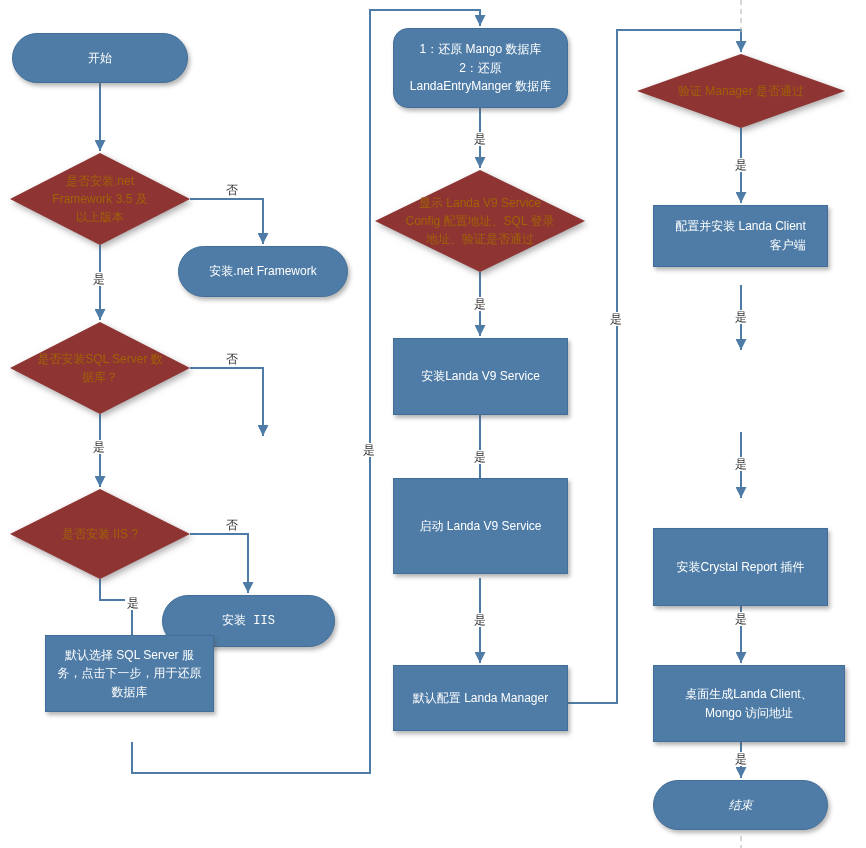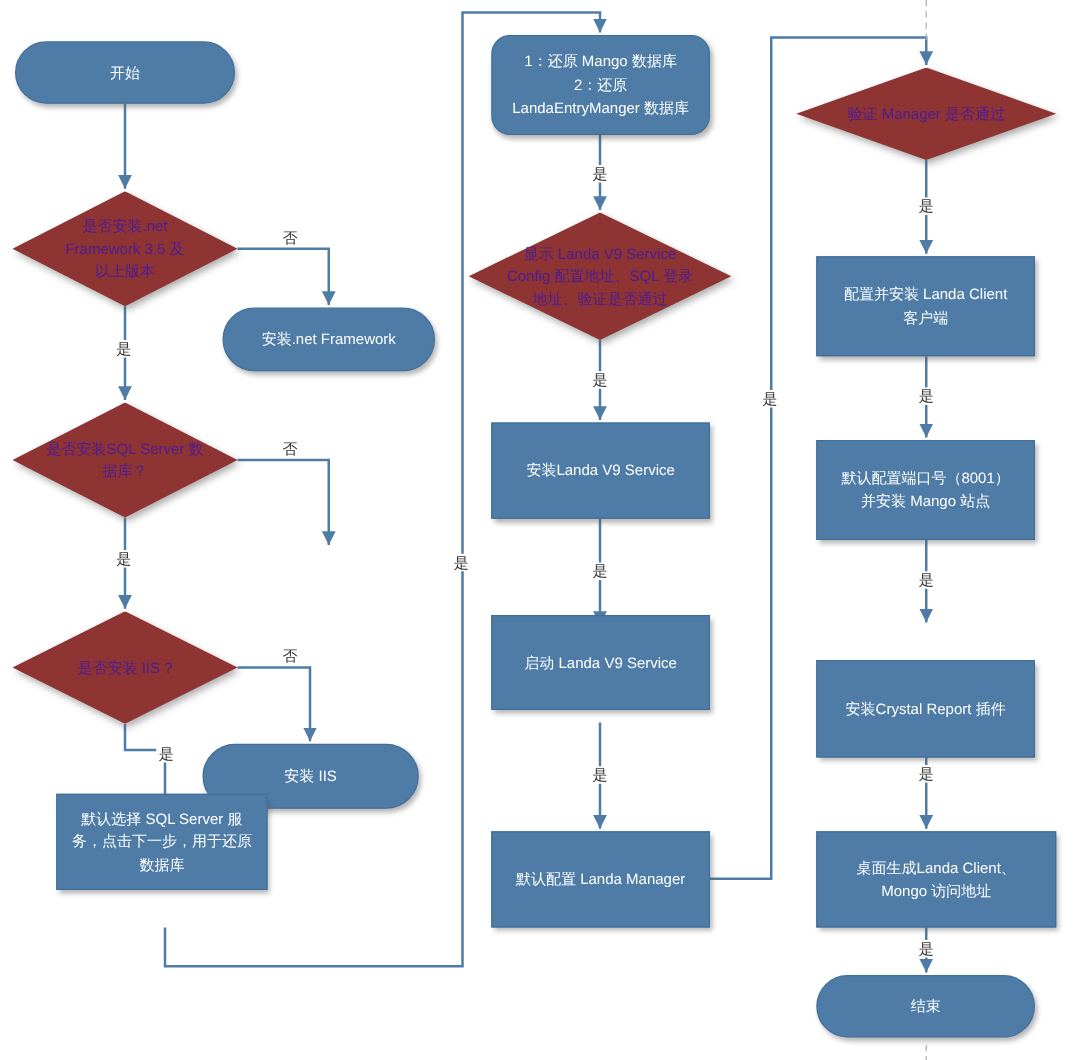--- a/index.html
+++ b/index.html
@@ -45,21 +45,21 @@
     background: #8E3433;
     clip-path: polygon(50% 0, 100% 50%, 50% 100%, 0 50%);
   }
   .diamond-label {
     position: absolute;
     left: 0; top: 0; right: 0; bottom: 0;
     display: flex;
     align-items: center;
     justify-content: center;
     text-align: center;
-    color: #4c1d95;
+    color: #a16207;
     font-size: 12px;
     line-height: 1.5;
     white-space: pre-line;
     padding: 0 6px;
   }
   .edge-label {
     position: absolute;
     font-size: 12px;
     color: #333333;
     background: #ffffff;
@@ -120,60 +120,58 @@
     <div class="diamond-label">是否安装SQL Server 数
 据库？</div>
   </div>
 
 
   <div class="diamond-wrap" style="left:10px; top:489px; width:180px; height:90px;">
     <div class="diamond-shape"></div>
     <div class="diamond-label">是否安装 IIS ?</div>
   </div>
 
-  <div class="node process stadium" style="left:162px; top:595px; width:173px; height:52px;">安装 IIS</div>
+  <div class="node process stadium" style="left:162px; top:595px; width:173px; height:52px;font-family:Liberation Mono, monospace;">安装 IIS</div>
 
   <div class="node process" style="left:45px; top:635px; width:169px; height:77px;">默认选择 SQL Server 服
 务，点击下一步，用于还原
 数据库</div>
 
   <div class="node process" style="left:393px; top:28px; width:175px; height:80px;border-radius:15px;">1：还原 Mango 数据库
 2：还原
 LandaEntryManger 数据库</div>
 
   <div class="diamond-wrap" style="left:375px; top:170px; width:210px; height:102px;">
     <div class="diamond-shape"></div>
     <div class="diamond-label">显示 Landa V9 Service
 Config 配置地址、SQL 登录
 地址、验证是否通过</div>
   </div>
 
   <div class="node process" style="left:393px; top:338px; width:175px; height:77px;">安装Landa V9 Service</div>
 
-  <div class="node process" style="left:393px; top:492px; width:175px; height:76px;">启动 Landa V9 Service</div>
+  <div class="node process" style="left:393px; top:478px; width:175px; height:96px;">启动 Landa V9 Service</div>
 
-  <div class="node process" style="left:393px; top:665px; width:175px; height:77px;">默认配置 Landa Manager</div>
+  <div class="node process" style="left:393px; top:665px; width:175px; height:66px;">默认配置 Landa Manager</div>
 
   <div class="diamond-wrap" style="left:637px; top:54px; width:208px; height:74px;">
     <div class="diamond-shape"></div>
     <div class="diamond-label">验证 Manager 是否通过</div>
   </div>
 
-  <div class="node process" style="left:653px; top:205px; width:175px; height:80px;">配置并安装 Landa Client
+  <div class="node process" style="left:653px; top:205px; width:175px; height:62px;text-align:right;">配置并安装 Landa Client
 客户端</div>
 
-  <div class="node process" style="left:653px; top:352px; width:175px; height:80px;">默认配置端口号（8001）
-并安装 Mango 站点</div>
 
   <div class="node process" style="left:653px; top:500px; width:175px; height:78px;margin-top:28px;">安装Crystal Report 插件</div>
 
   <div class="node process" style="left:653px; top:665px; width:192px; height:77px;">桌面生成Landa Client、
 Mongo 访问地址</div>
 
-  <div class="node process stadium" style="left:653px; top:780px; width:175px; height:50px;">结束</div>
+  <div class="node process stadium" style="left:653px; top:780px; width:175px; height:50px;font-style:italic;">结束</div>
 
   <div class="edge-label" style="left:224px; top:183px;">否</div>
   <div class="edge-label" style="left:91px; top:272px;">是</div>
   <div class="edge-label" style="left:224px; top:352px;">否</div>
   <div class="edge-label" style="left:91px; top:440px;">是</div>
   <div class="edge-label" style="left:224px; top:518px;">否</div>
   <div class="edge-label" style="left:125px; top:596px;">是</div>
   <div class="edge-label" style="left:361px; top:443px;">是</div>
   <div class="edge-label" style="left:472px; top:132px;">是</div>
   <div class="edge-label" style="left:472px; top:297px;">是</div>

